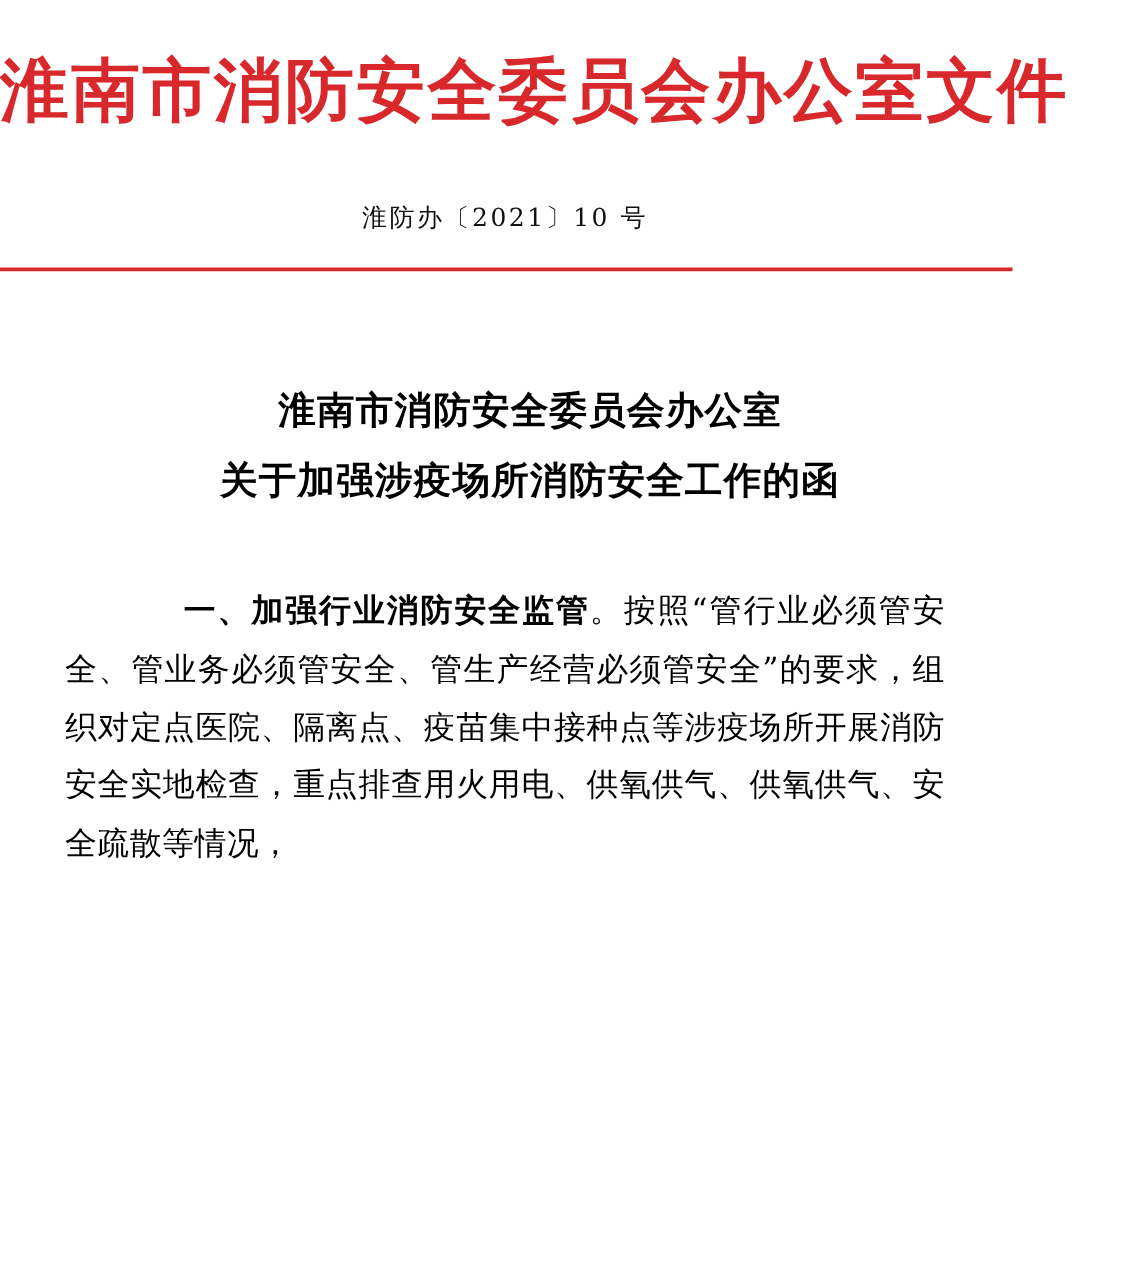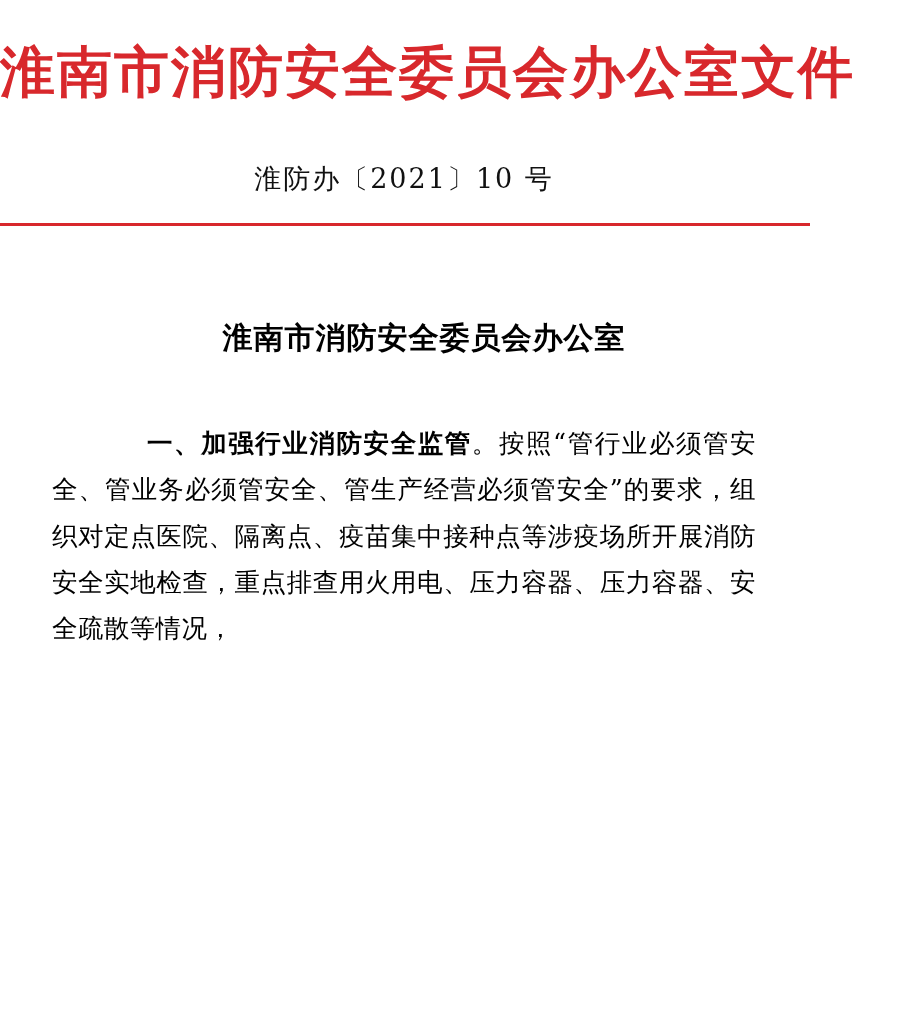--- a/index.html
+++ b/index.html
@@ -32,21 +32,21 @@
     font-family: "DejaVu Serif", "Liberation Serif", serif;
     font-weight: bold;
     font-size: 55px;
     letter-spacing: 2px;
     line-height: 1.15;
     white-space: nowrap;
   }
 
   .doc-number {
     text-align: center;
-    font-size: 27px;
+    font-size: 20px;
     letter-spacing: 2px;
     margin-top: 58px;
     color: #111111;
     font-family: "DejaVu Serif", "Liberation Serif", serif;
   }
 
   .red-rule {
     margin: 26px auto 0 auto;
     width: 810px;
     height: 3px;
@@ -97,23 +97,24 @@
   <div class="masthead">
     <div class="masthead-title">淮南市消防安全委员会办公室文件</div>
   </div>
 
   <div class="doc-number">淮防办〔2021〕10 号</div>
 
   <div class="red-rule"></div>
 
   <div class="doc-title">
     <span class="line">淮南市消防安全委员会办公室</span>
+    <span class="line">关于加强涉疫场所消防安全工作的函</span>
   </div>
 
   <div class="body-text">
 
 
     <p class="indent">
-      <span class="bold-run">一、加强行业消防安全监管</span><span>。按照“管行业必须管安全、管业务必须管安全、管生产经营必须管安全”的要求，组织对定点医院、隔离点、疫苗集中接种点等涉疫场所开展消防安全实地检查，重点排查用火用电、压力容器、压力容器、安全疏散等情况，</span>
+      <span class="bold-run">一、加强行业消防安全监管</span><span>。按照“管行业必须管安全、管业务必须管安全、管生产经营必须管安全”的要求，组织对定点医院、隔离点、疫苗集中接种点等涉疫场所开展消防安全实地检查，重点排查用火用电、供氧供气、供氧供气、安全疏散等情况，</span>
     </p>
   </div>
 
 </div>
 
 </body></html>

